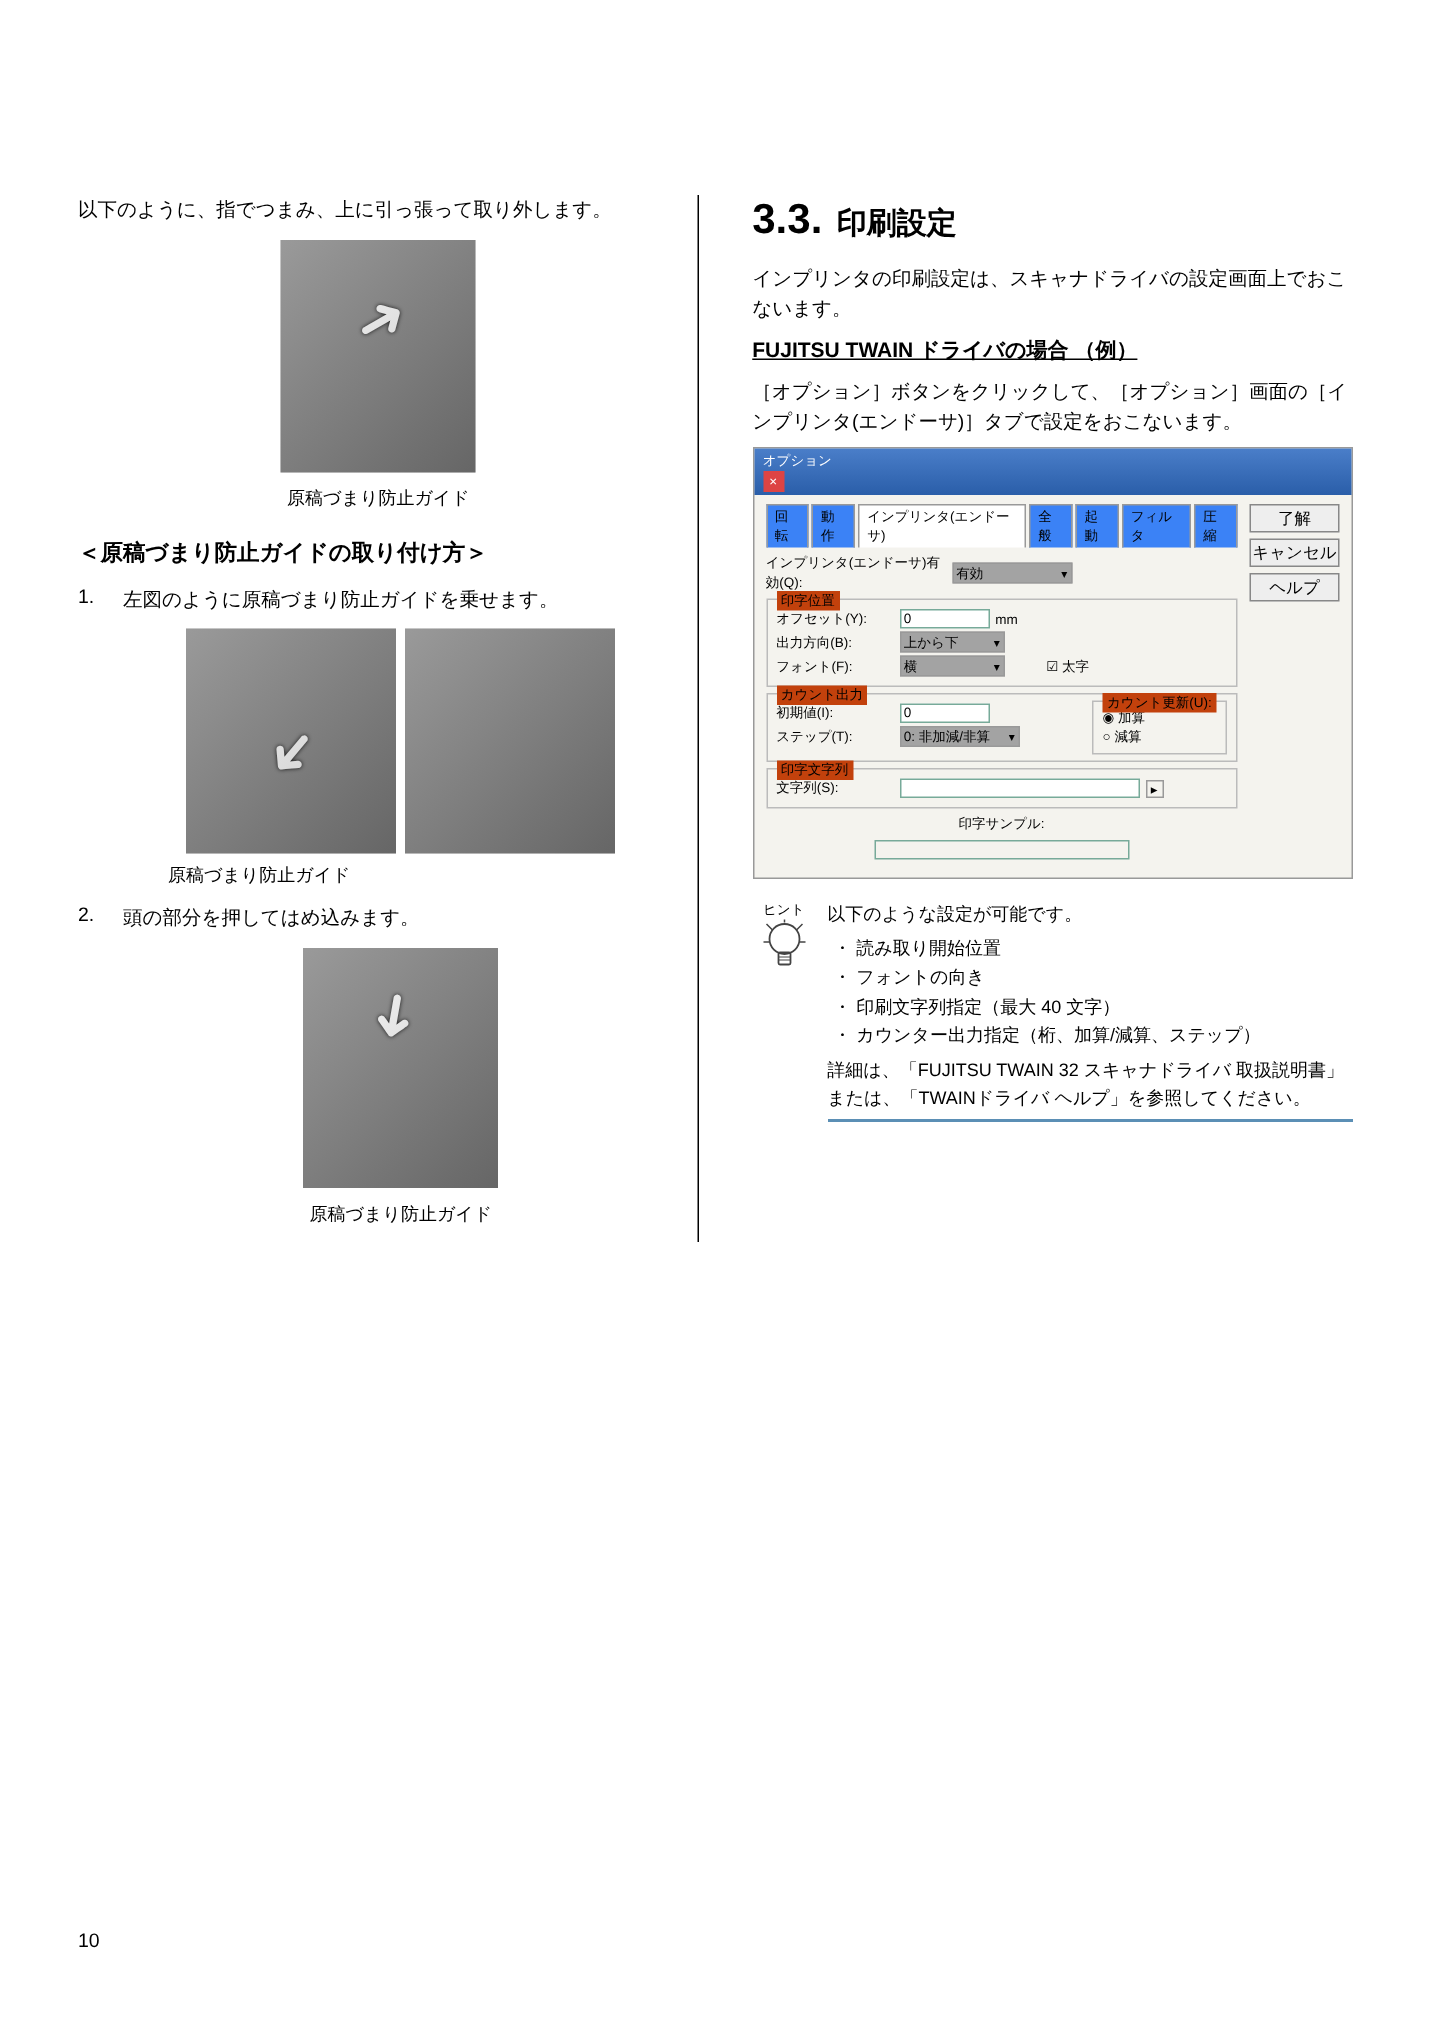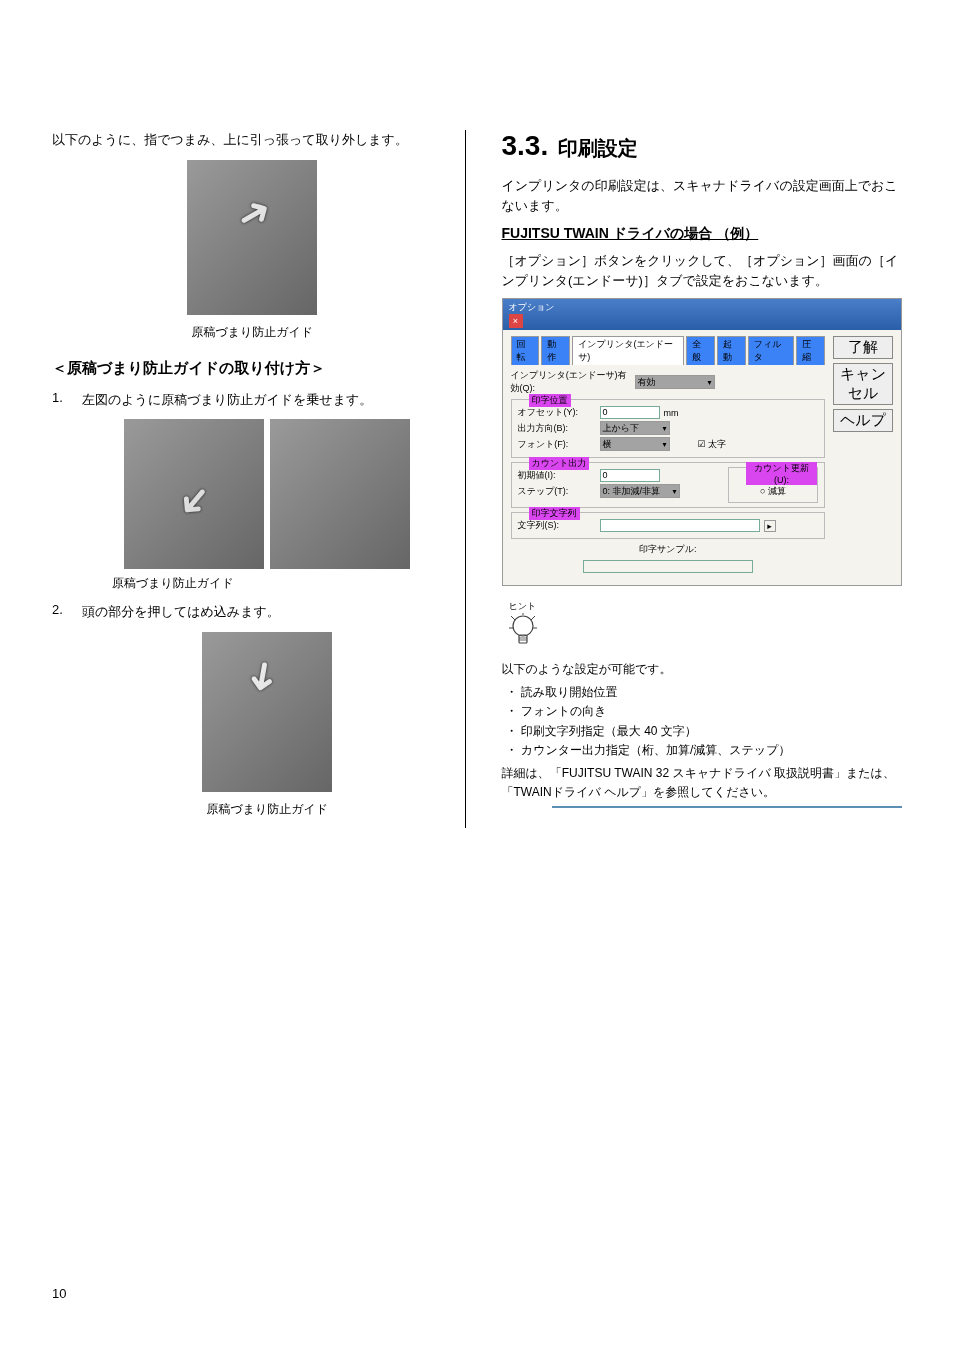--- a/index.html
+++ b/index.html
@@ -22,51 +22,51 @@
     .figure { text-align: center; margin: 10px 0; }
     .figure-caption { font-size: 12px; text-align: center; margin-top: 6px; }
     .step { display: flex; gap: 12px; margin-top: 10px; margin-bottom: 8px; }
     .step-num { font-size: 13px; width: 18px; flex-shrink: 0; }
     .step-text { font-size: 13px; line-height: 1.5; }
     .figure-indent { margin-left: 30px; }
     .section-num { font-size: 28px; font-weight: bold; display: inline; }
     .section-title { font-size: 20px; font-weight: bold; display: inline; margin-left: 6px; }
     .section-head { margin-bottom: 14px; }
     .underline { text-decoration: underline; font-weight: bold; font-size: 14px; margin: 10px 0 8px 0; }
-    .hint-box { display: flex; gap: 8px; align-items: flex-start; margin-top: 14px; flex-direction: column; }
+    .hint-box { display: flex; gap: 8px; align-items: flex-start; margin-top: 14px; }
     .hint-icon-wrap { flex-shrink: 0; width: 42px; text-align: center; }
     .hint-label { font-size: 9px; }
     .hint-text { font-size: 12px; line-height: 1.6; flex: 1; }
     .hint-text ul { list-style: none; padding-left: 4px; margin: 4px 0; }
     .hint-text ul li::before { content: "・ "; }
     .hint-hr { border: none; border-top: 2px solid #5b8fb5; margin: 4px 0 0 50px; }
     .page-num { position: absolute; bottom: 50px; left: 52px; font-size: 13px; }
     .placeholder-img { background: #888; display: inline-block; position: relative; }
     .placeholder-img::after { content: ""; position: absolute; inset: 0; background: linear-gradient(135deg, rgba(255,255,255,0.15) 0%, rgba(0,0,0,0.25) 100%); }
     .arrow { position: absolute; font-size: 40px; color: #fff; text-shadow: 0 0 3px #000; }
     .dialog {
       border: 1px solid #999; background: #f4f3ee; font-size: 9px;
       margin: 8px 0; padding: 0;
     }
     .dlg-title { background: linear-gradient(#4a7ec9, #2a5ea9); color: #fff; padding: 2px 6px; display: flex; justify-content: space-between; font-size: 9px; flex-direction: column; }
     .dlg-close { background: #d44; color: #fff; width: 14px; height: 14px; text-align: center; line-height: 14px; font-size: 9px; }
     .dlg-body { padding: 6px 8px 10px 8px; display: flex; gap: 8px; }
     .dlg-main { flex: 1; }
     .dlg-side { width: 60px; display: flex; flex-direction: column; gap: 4px; }
-    .dlg-btn { border: 1px solid #888; background: #eee; font-size: 15px; padding: 1px 0; text-align: center; }
+    .dlg-btn { border: 1px solid #888; background: #eee; font-size: 11px; padding: 1px 0; text-align: center; }
     .tabs { display: flex; gap: 2px; font-size: 9px; margin-bottom: 4px; }
     .tab { padding: 1px 5px; border: 1px solid #999; border-bottom: none; background: #3b82f6; }
     .tab.active { background: #fff; }
     .dlg-row { display: flex; align-items: center; gap: 4px; margin: 2px 0; font-size: 9px; }
     .dlg-label { width: 78px; }
     .dlg-input { border: 1px solid #7a9; background: #fff; height: 13px; width: 60px; font-size: 9px; padding: 0 2px; }
     .dlg-select { border: 1px solid #999; background: #a3a3a3; height: 14px; font-size: 9px; padding: 0 2px; display: inline-flex; align-items: center; justify-content: space-between; }
     .dlg-select::after { content: "▾"; font-size: 8px; margin-left: 2px; }
     .fieldset { border: 1px solid #bbb; padding: 4px 6px; margin: 4px 0; position: relative; }
-    .fieldset-legend { position: absolute; top: -6px; left: 6px; background: #d946ef; padding: 0 3px; font-size: 9px; margin-left: 11px; }
+    .fieldset-legend { position: absolute; top: -6px; left: 6px; background: #c2410c; padding: 0 3px; font-size: 9px; }
     .chk::before { content: "☑ "; }
     .radio { font-size: 9px; }
     .radio::before { content: "◉ "; }
     .radio-off::before { content: "○ "; }
     .bulb-svg { width: 30px; height: 36px; }
     .two-img { display: flex; gap: 6px; justify-content: center; }
   </style>
 </head>
 <body>
 
@@ -165,21 +165,21 @@
               <div style="flex:1;">
                 <div class="dlg-row">
                   <span class="dlg-label">初期値(I):</span>
                   <span class="dlg-input">0</span>
                 </div>
                 <div class="dlg-row">
                   <span class="dlg-label">ステップ(T):</span>
                   <span class="dlg-select" style="width:80px;">0: 非加減/非算</span>
                 </div>
               </div>
-              <div class="fieldset" style="margin:0;flex:0 0 90px;text-align:center;">
+              <div class="fieldset" style="margin:0;flex:0 0 90px;">
                 <span class="fieldset-legend">カウント更新(U):</span>
                 <div class="radio">加算</div>
                 <div class="radio radio-off">減算</div>
               </div>
             </div>
           </div>
 
           <div class="fieldset">
             <span class="fieldset-legend">印字文字列</span>
             <div class="dlg-row">

